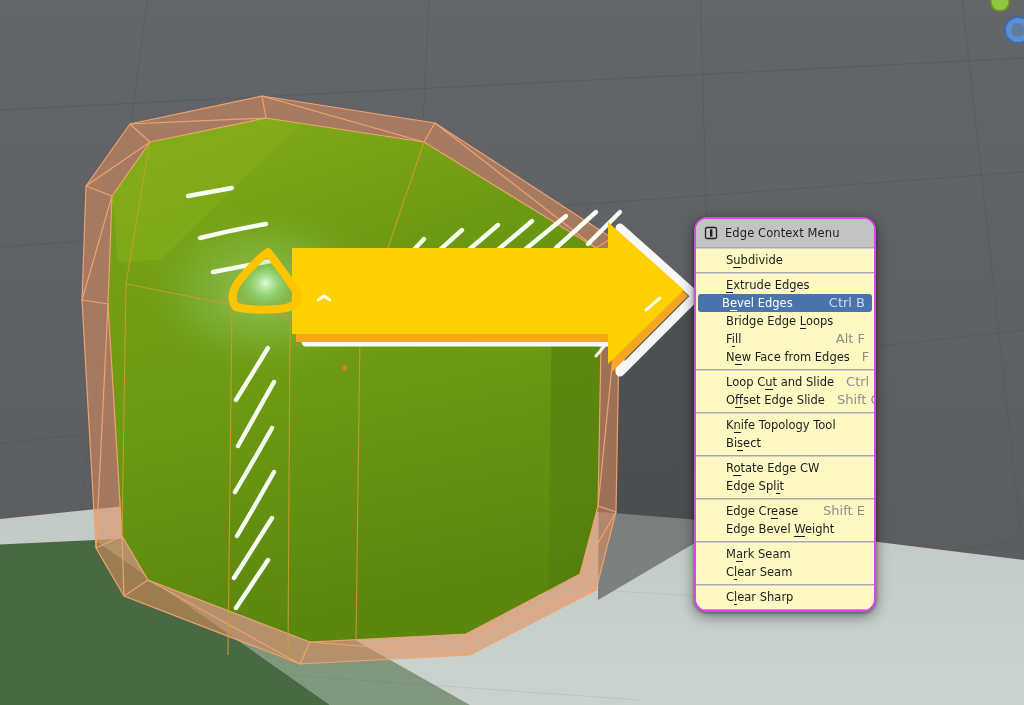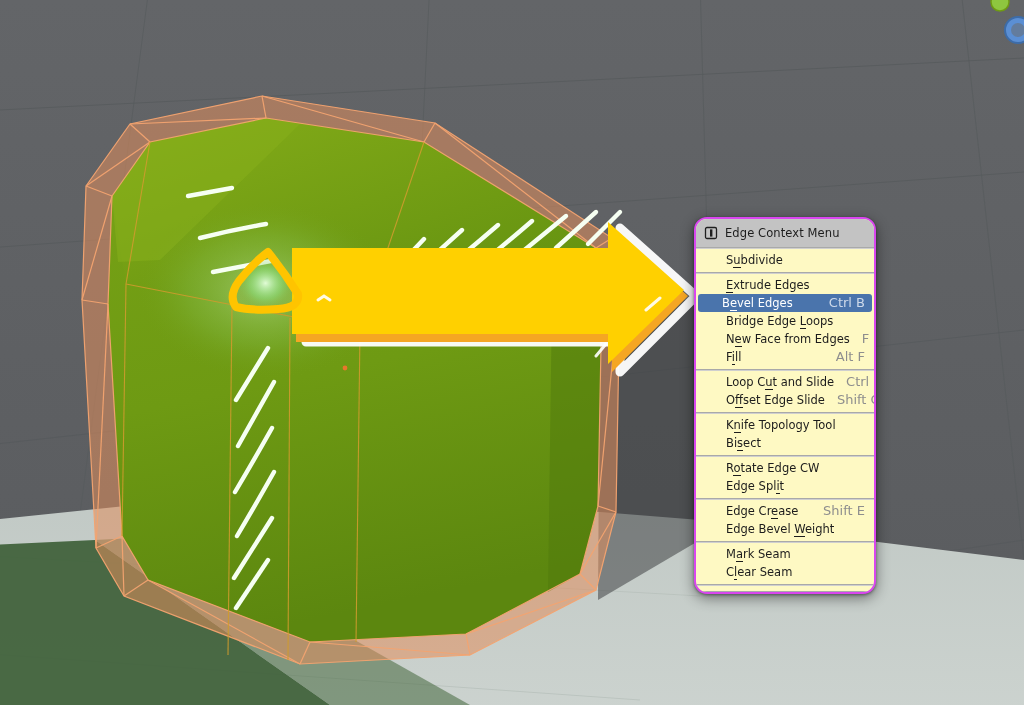--- a/index.html
+++ b/index.html
@@ -323,27 +323,27 @@
             <span class="mi-label"><span class="acc">E</span>xtrude Edges</span>
           </div>
           <div class="menu-item is-selected">
             <span class="mi-label">B<span class="acc">e</span>vel Edges</span>
             <span class="mi-shortcut">Ctrl B</span>
           </div>
           <div class="menu-item">
             <span class="mi-label">Bridge Edge <span class="acc">L</span>oops</span>
           </div>
           <div class="menu-item">
+            <span class="mi-label">F<span class="acc">i</span>ll</span>
+            <span class="mi-shortcut">Alt F</span>
+          </div>
+          <div class="menu-item">
             <span class="mi-label">N<span class="acc">e</span>w Face from Edges</span>
             <span class="mi-shortcut">F</span>
           </div>
-          <div class="menu-item">
-            <span class="mi-label">F<span class="acc">i</span>ll</span>
-            <span class="mi-shortcut">Alt F</span>
-          </div>
         </div>
         <div class="menu-sep"></div>
         <div class="menu-group">
           <div class="menu-item">
             <span class="mi-label">Loop C<span class="acc">u</span>t and Slide</span>
             <span class="mi-shortcut">Ctrl R</span>
           </div>
           <div class="menu-item">
             <span class="mi-label">O<span class="acc">f</span>fset Edge Slide</span>
             <span class="mi-shortcut">Shift Ctrl R</span>
@@ -381,17 +381,20 @@
         <div class="menu-group">
           <div class="menu-item">
             <span class="mi-label">M<span class="acc">a</span>rk Seam</span>
           </div>
           <div class="menu-item">
             <span class="mi-label">C<span class="acc">l</span>ear Seam</span>
           </div>
         </div>
         <div class="menu-sep"></div>
         <div class="menu-group">
+          <div class="menu-item">
+            <span class="mi-label">C<span class="acc">l</span>ear Sharp</span>
+          </div>
         </div>
         <div class="menu-sep"></div>
       </div>
   </div>
 </div>
 
 </body></html>

